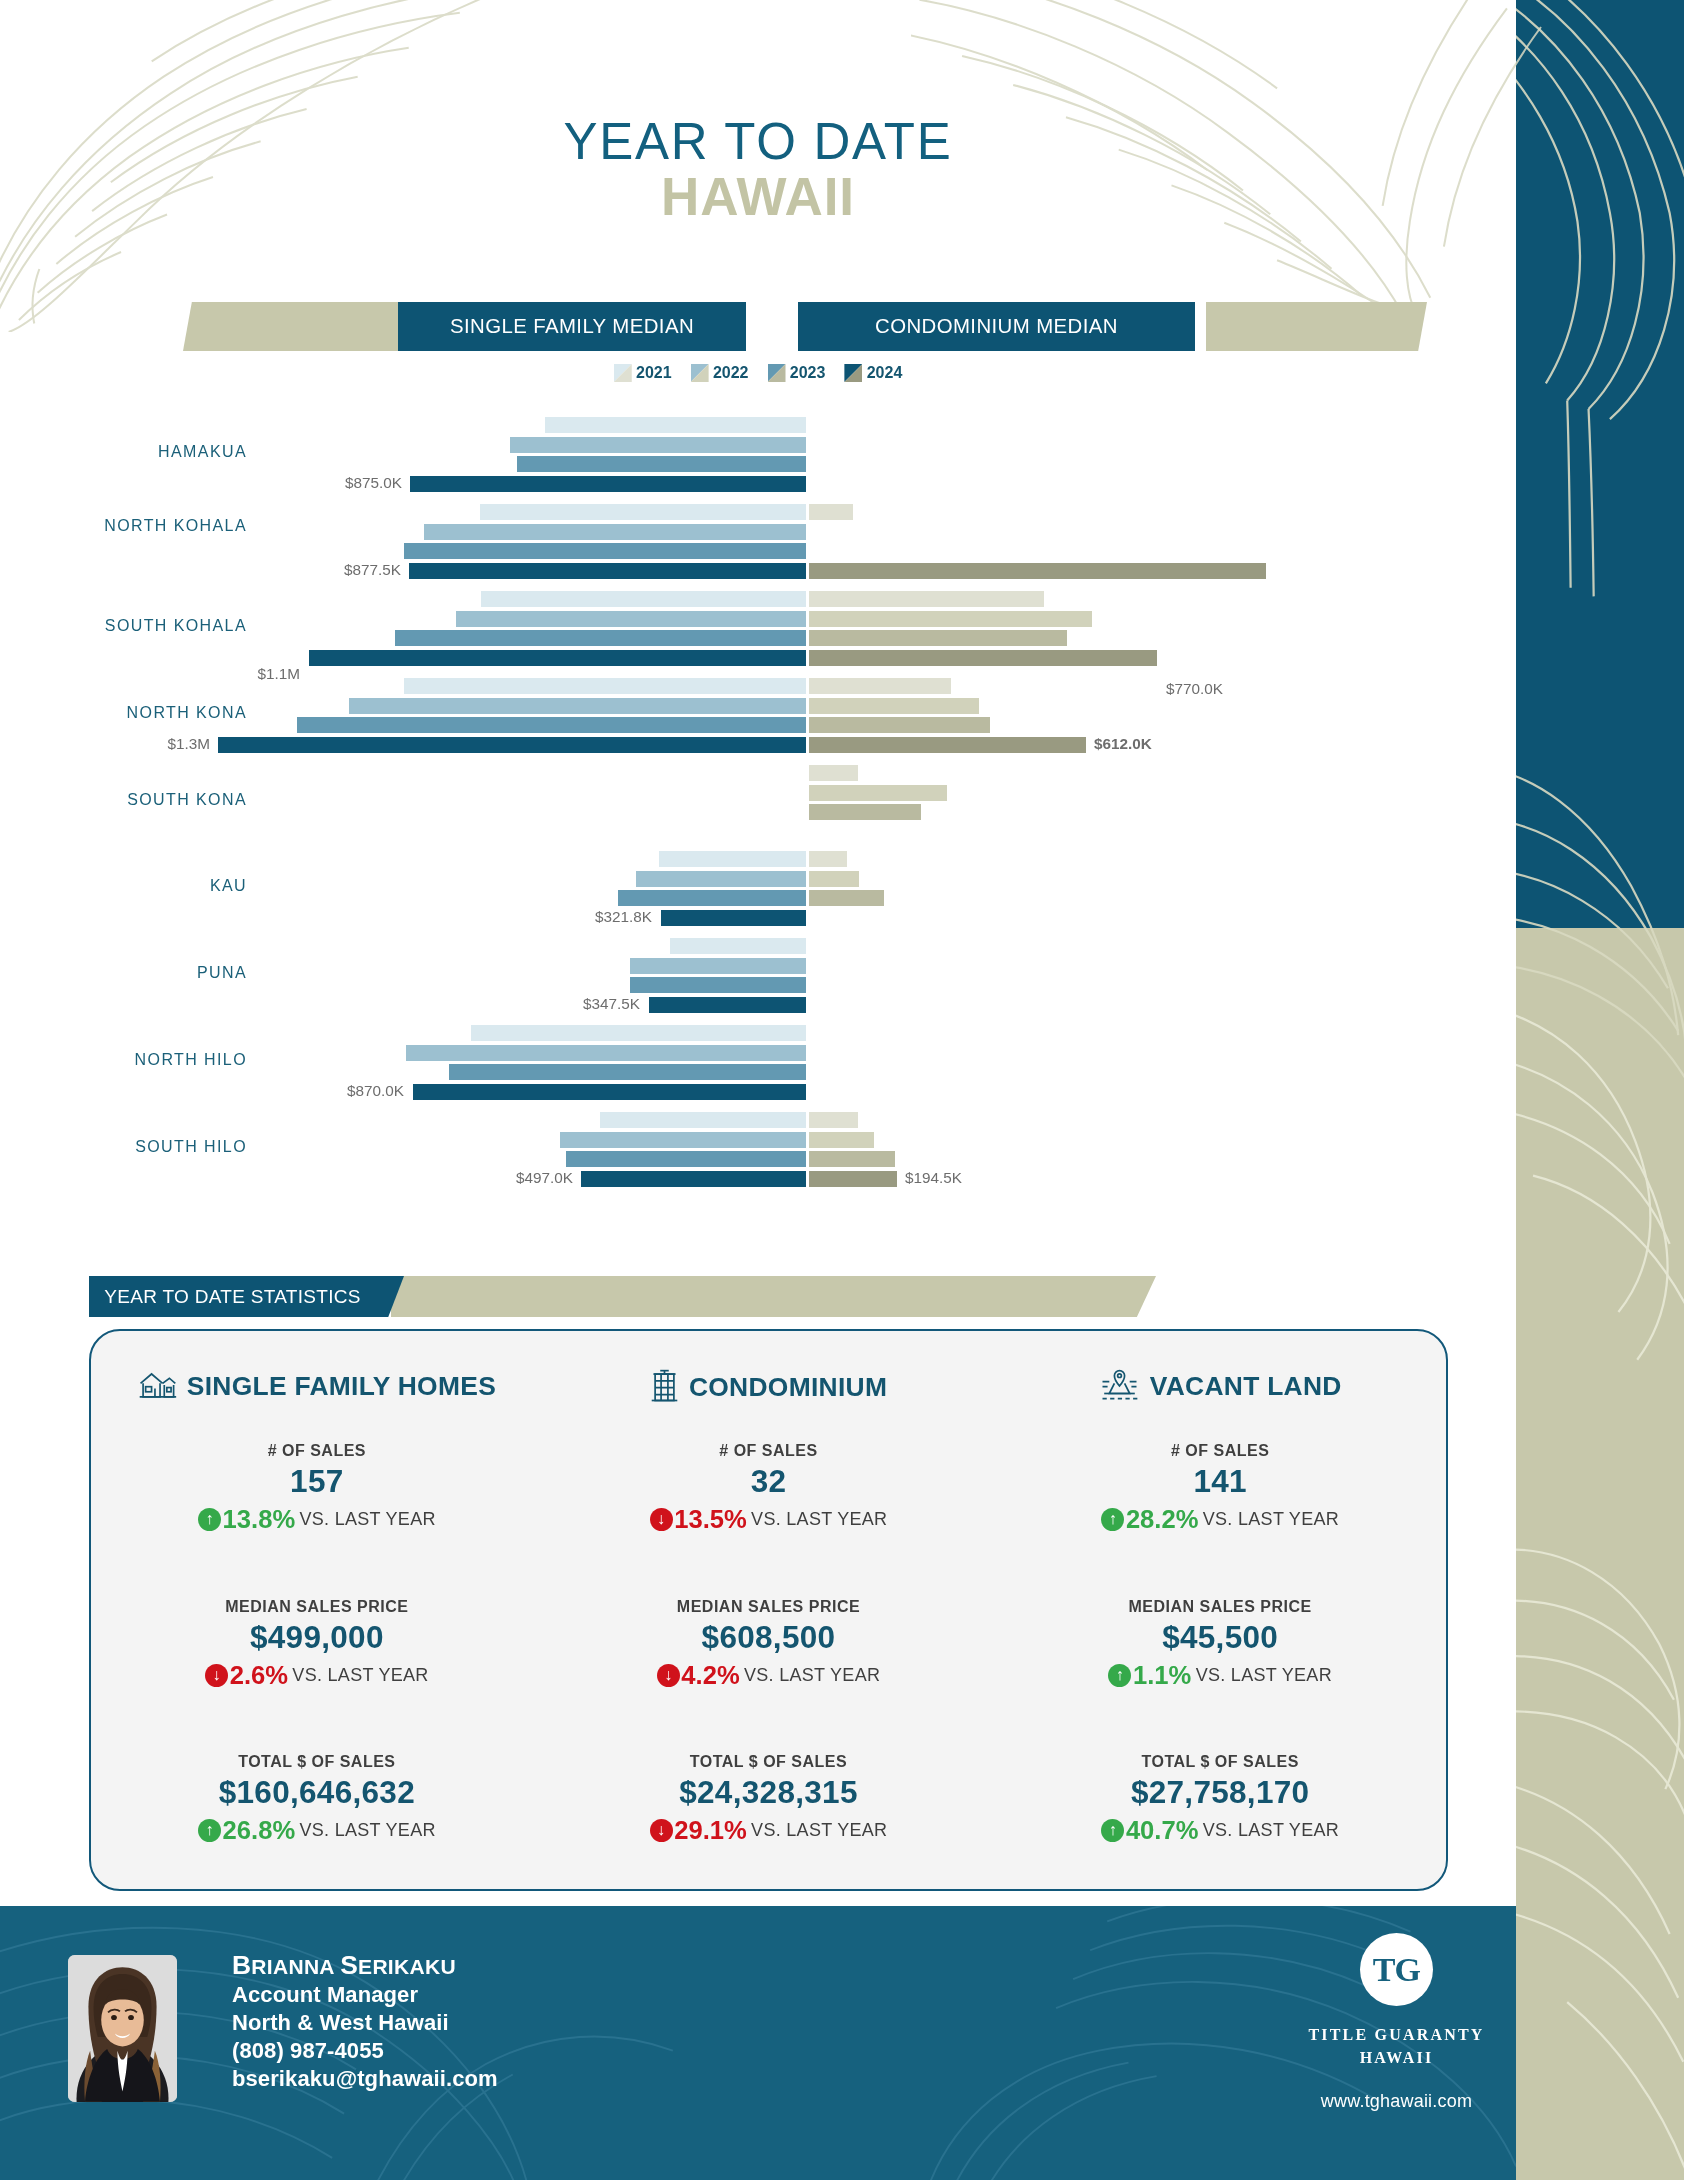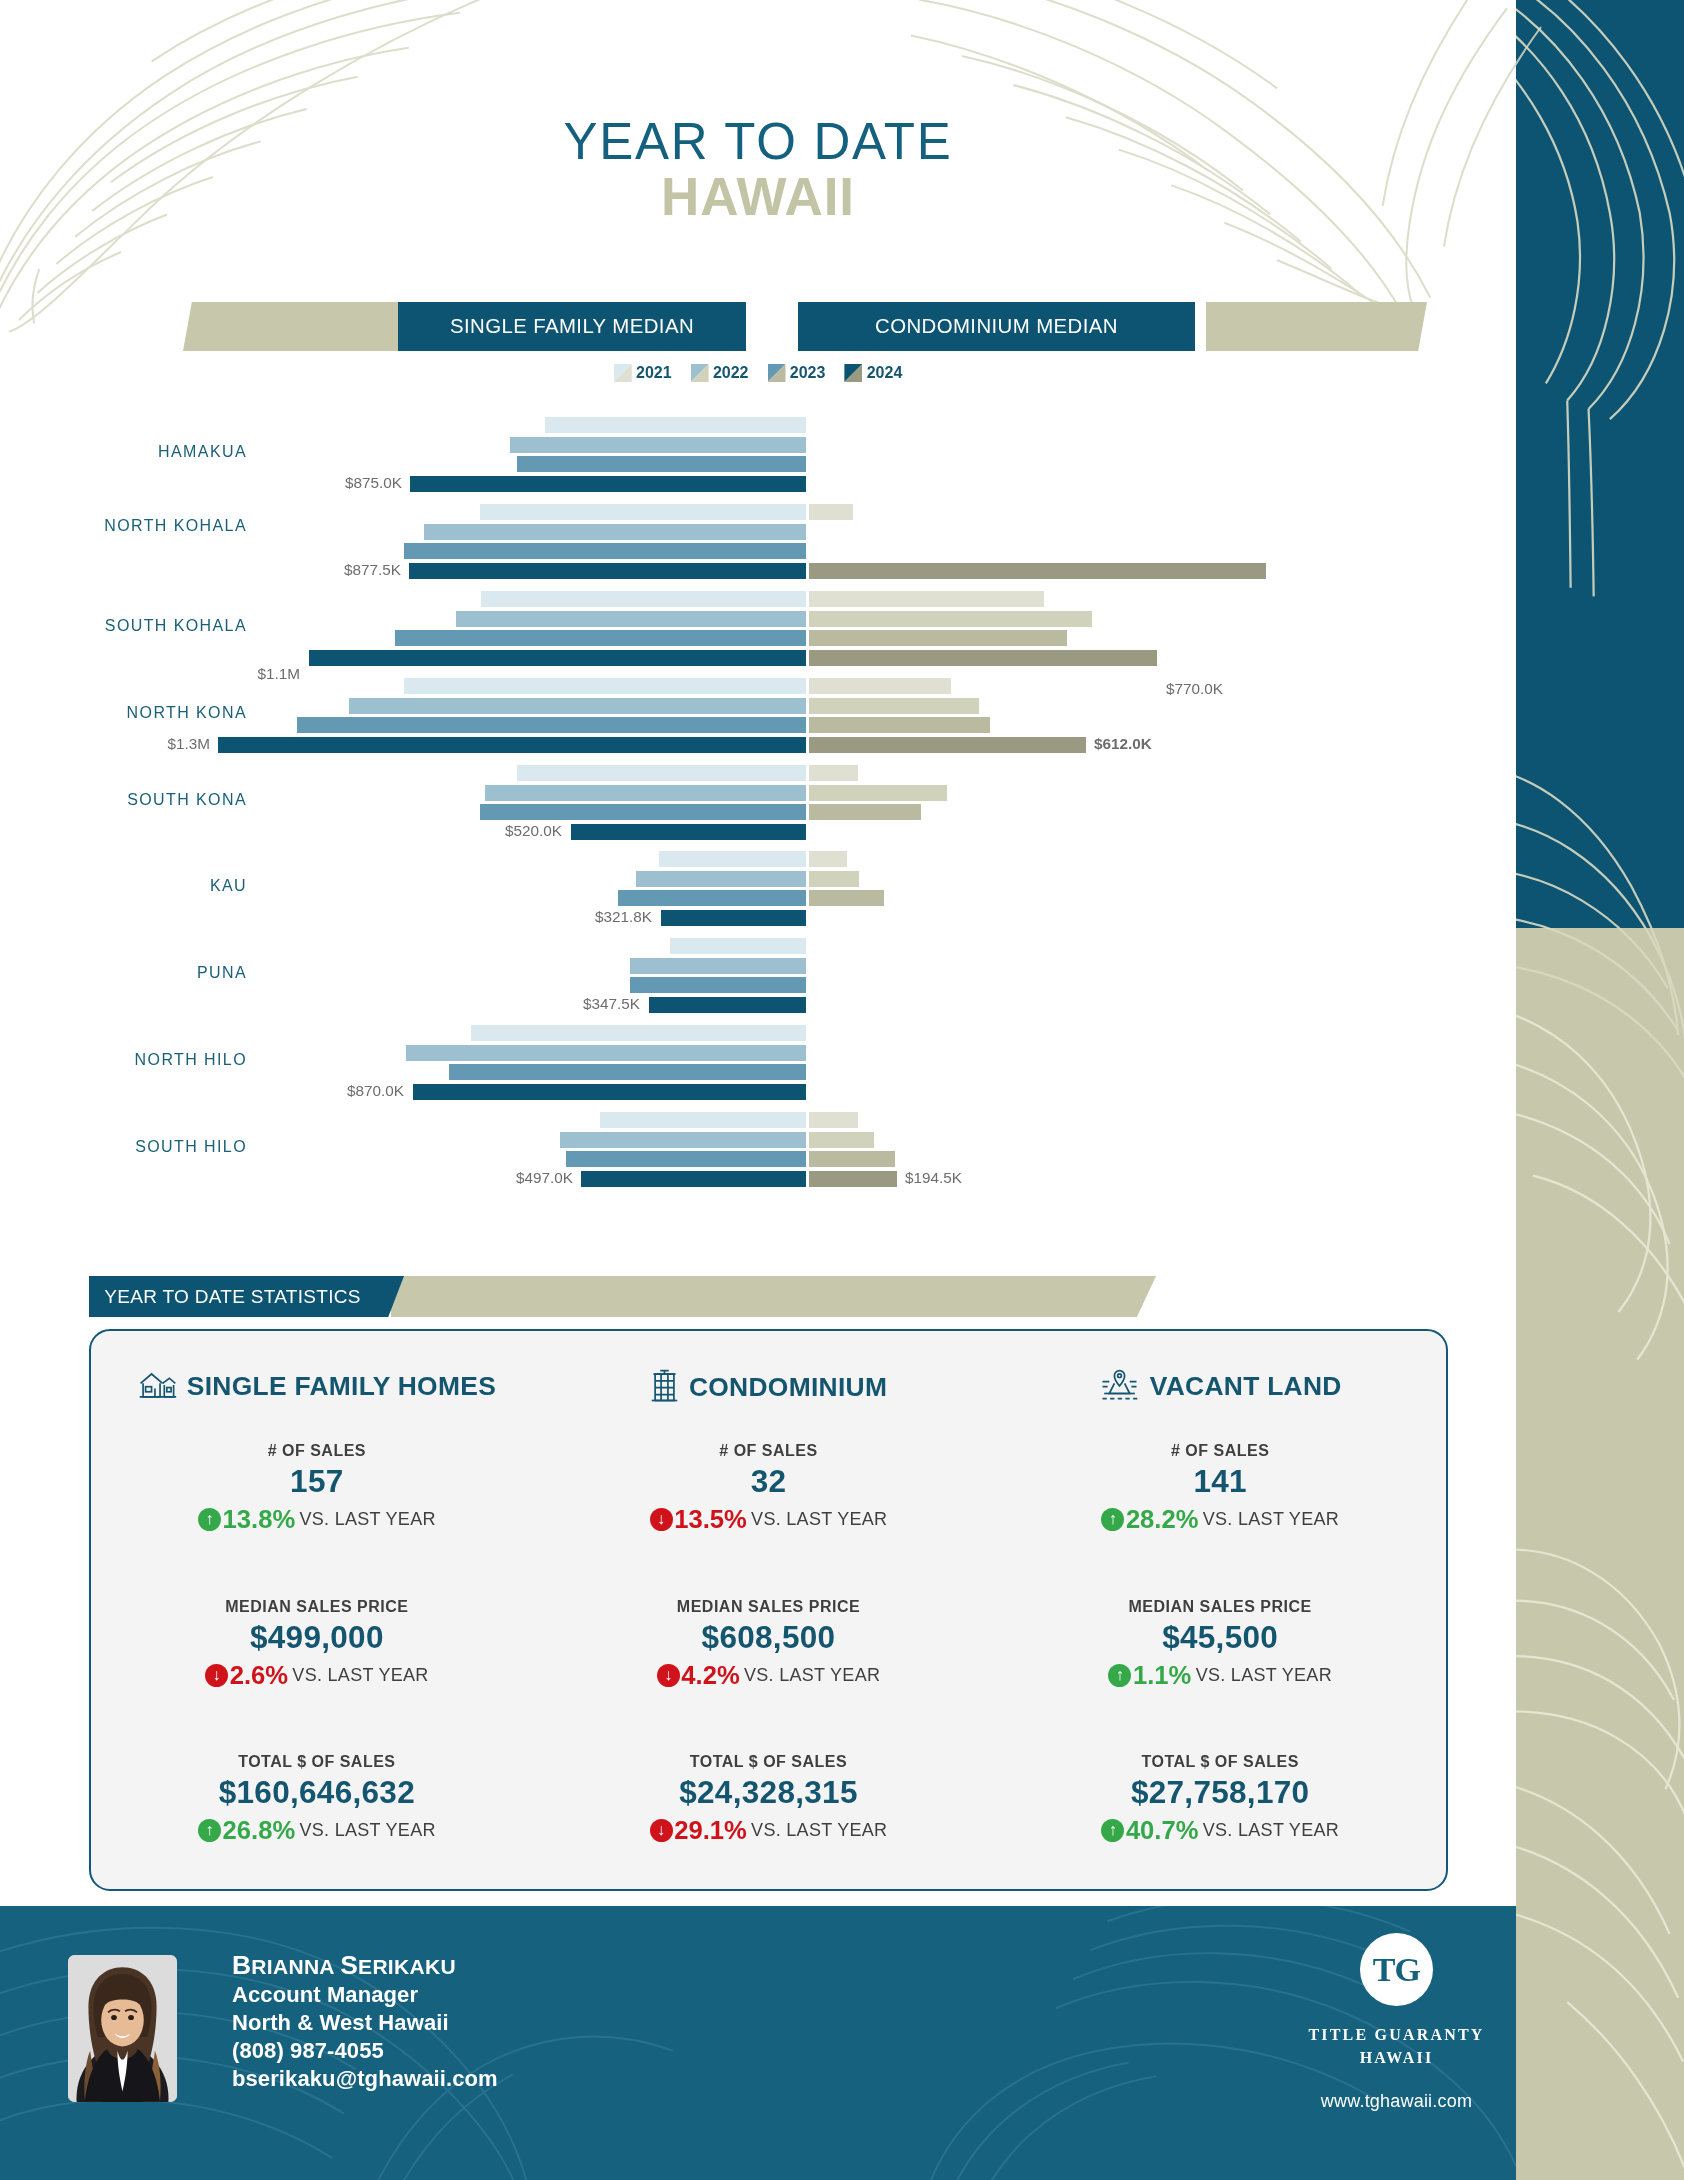--- a/index.html
+++ b/index.html
@@ -62,21 +62,21 @@
   
   #stats-ribbon { position:absolute; top:1276px; left:89px; width:1067px; height:41px; }
   #stats-ribbon .sr-tan { position:absolute; top:0; left:302px; width:765px; height:41px; background:#c7c8ab;
                           clip-path: polygon(0 0, 100% 0, 97.5% 100%, 0 100%); }
   #stats-ribbon .sr-teal { position:absolute; top:0; left:0; width:315px; height:41px; background:#0d5473;
                            clip-path: polygon(0 0, 100% 0, 95% 100%, 0 100%); display:flex; align-items:center; }
   #stats-ribbon .sr-teal span { color:#fff; font-size:19px; letter-spacing:0.3px; padding-left:15.3px; }
 
   
   #stats-card { position:absolute; top:1329px; left:89px; width:1359px; height:562px;
-                background:#f4f4f4; border:2.6px solid #12587a; border-radius:21px; }
+                background:#f4f4f4; border:2.6px solid #12587a; border-radius:31px; }
   .stat-col { position:absolute; top:0; width:33.333%; height:100%; }
   #col-sf { left:0; }
   #col-condo { left:33.333%; }
   #col-land { left:66.666%; }
   .col-head { position:absolute; top:37px; left:0; width:100%; display:flex; align-items:center; justify-content:center; gap:10.2px; }
   .col-head .ttl { font-size:26.4px; font-weight:700; color:#14556f; letter-spacing:0.3px; white-space:nowrap; }
   .metric { position:absolute; left:0; width:100%; text-align:center; }
   .m-label { font-size:16px; font-weight:700; letter-spacing:0.5px; color:#3f3f3f; }
   .m-value { font-size:31.5px; font-weight:700; color:#14556f; margin-top:3.4px; letter-spacing:0.3px; }
   .m-delta { margin-top:4.3px; display:flex; align-items:center; justify-content:center; gap:1.7px; }
@@ -286,27 +286,20 @@
       <div class="bars-right" style="height: 75px;">
         <div class="bar bar-r" style="top: 0px; width: 142px; background: rgb(223, 224, 210);"></div>
         <div class="bar bar-r" style="top: 19.6px; width: 170px; background: rgb(209, 210, 187);"></div>
         <div class="bar bar-r" style="top: 39px; width: 181px; background: rgb(185, 186, 160);"></div>
         <div class="bar bar-r" style="top: 59px; width: 277px; background: rgb(153, 154, 129);"></div>
         <div class="val val-r" style="top: 57px; left: 285px; font-weight: bold;">$612.0K</div>
       </div>
     </div>
     <div class="row" style="top: 348px; height: 87px;">
       <div class="row-label" style="top: 26.4px;">SOUTH KONA</div>
-      <div class="bars-left" style="height: 75px;">
-        <div class="bar bar-l" style="top: 0px; width: 289px; background: rgb(218, 233, 239);"></div>
-        <div class="bar bar-l" style="top: 19.6px; width: 321px; background: rgb(156, 192, 208);"></div>
-        <div class="bar bar-l" style="top: 39px; width: 326px; background: rgb(99, 153, 178);"></div>
-        <div class="bar bar-l" style="top: 59px; width: 235px; background: rgb(13, 84, 115);"></div>
-        <div class="val val-l" style="top: 57px; right: 244px;">$520.0K</div>
-      </div>
       <div class="bars-right" style="height: 75px;">
         <div class="bar bar-r" style="top: 0px; width: 49px; background: rgb(223, 224, 210);"></div>
         <div class="bar bar-r" style="top: 19.6px; width: 138px; background: rgb(209, 210, 187);"></div>
         <div class="bar bar-r" style="top: 39px; width: 112px; background: rgb(185, 186, 160);"></div>
       </div>
     </div>
     <div class="row" style="top: 434px; height: 87px;">
       <div class="row-label" style="top: 26.4px;">KAU</div>
       <div class="bars-left" style="height: 75px;">
         <div class="bar bar-l" style="top: 0px; width: 147px; background: rgb(218, 233, 239);"></div>

